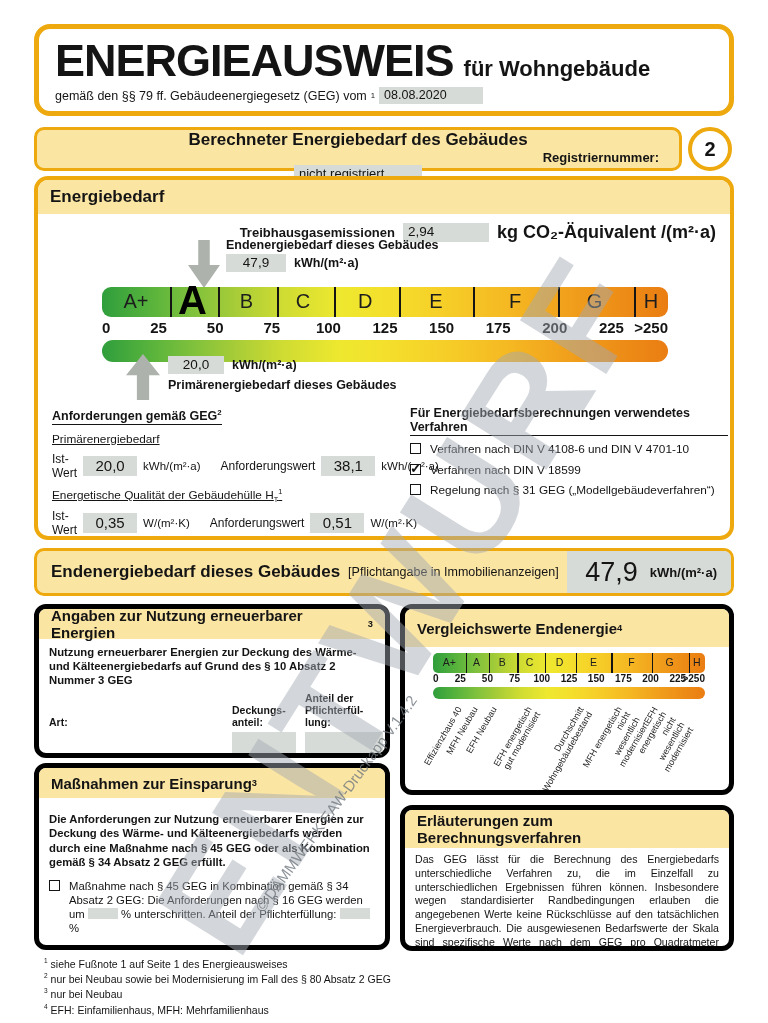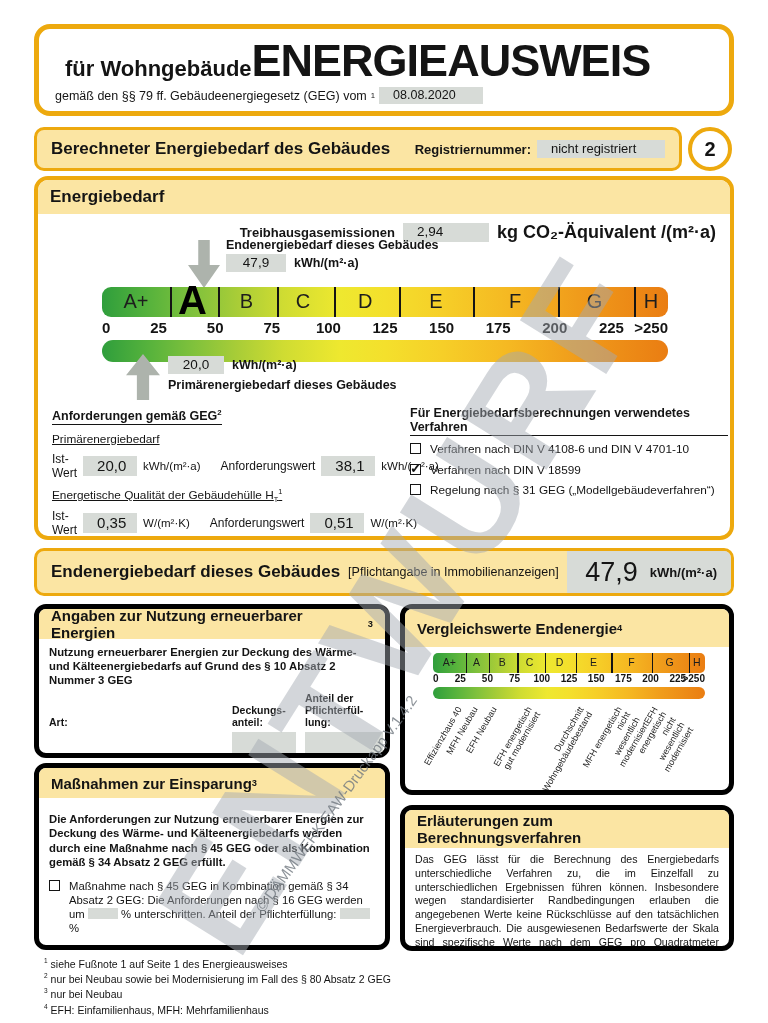--- a/index.html
+++ b/index.html
@@ -4,39 +4,39 @@
 <style>
   * { box-sizing: border-box; margin: 0; padding: 0; }
   html,body { width:768px; height:1023px; }
   body {
     position:relative; background:#ffffff; overflow:hidden;
     font-family:"Liberation Sans", sans-serif; color:#141414;
   }
   .gold { border:5px solid #000000; border-radius:12px; background:#fff; }
   .val {
     background:#D7DBD7; display:inline-block; text-align:center;
-    padding:1px 14px; line-height:1.2;
+    padding:1px 5px; line-height:1.2;
   }
   sup { font-size:0.62em; }
   sub { font-size:0.62em; }
   .pre { white-space:pre-line; }
 
   
   #header-box { position:absolute; left:34px; top:24px; width:700px; height:92px;
     border:5px solid #EDA90E; border-radius:16px; padding:8px 16px 0 16px; background:#fff; }
   #title-row { display:flex; align-items:baseline; }
   #main-title { font-size:45px; font-weight:bold; letter-spacing:-1px; line-height:1.05; }
   #sub-title { font-size:22px; font-weight:bold; margin-left:10px; }
   #law-row { font-size:12.5px; margin-top:3px; display:flex; align-items:center; gap:4px; }
   #date-field { width:104px; font-size:12.5px; text-align:left; }
 
   
   #reg-bar { position:absolute; left:34px; top:127px; width:648px; height:44px;
     background:#FBE5A3; border:3px solid #EDA90E; border-radius:10px;
-    display:flex; align-items:center; padding:0 14px; }
+    display:flex; align-items:center; padding:0 14px;flex-direction:column; }
   #reg-title { font-size:17px; font-weight:bold; }
   #reg-label { font-size:13px; font-weight:bold; margin-left:auto; margin-right:6px; }
   #reg-value { width:128px; font-size:13px; text-align:left; }
   #page-circle { position:absolute; left:688px; top:127px; width:44px; height:44px;
     border-radius:50%; background:#fff; border:4px solid #EDA90E;
     display:flex; align-items:center; justify-content:center;
     font-size:20px; font-weight:bold; }
 
   
   #energy-box { position:absolute; left:34px; top:176px; width:700px; height:364px;
@@ -165,22 +165,22 @@
     transform:rotate(-58deg); z-index:60; pointer-events:none; }
   #wm-credit { position:absolute; left:180px; top:795px; width:312px; text-align:center;
     font-size:15px; color:rgba(112,120,128,0.8);
     transform:rotate(-54deg); z-index:61; pointer-events:none; }
 </style>
 </head>
 <body>
 
 <div id="header-box">
   <div id="title-row">
+    <span id="main-title">ENERGIEAUSWEIS</span>
     <span id="sub-title">für Wohngebäude</span>
-    <span id="main-title">ENERGIEAUSWEIS</span>
   </div>
   <div id="law-row">
     <span>gemäß den §§ 79 ff. Gebäudeenergiegesetz (GEG) vom</span>
     <sup>1</sup>
     <span id="date-field" class="val">08.08.2020</span>
   </div>
 </div>
 
 <div id="reg-bar">
   <span id="reg-title">Berechneter Energiebedarf des Gebäudes</span>

